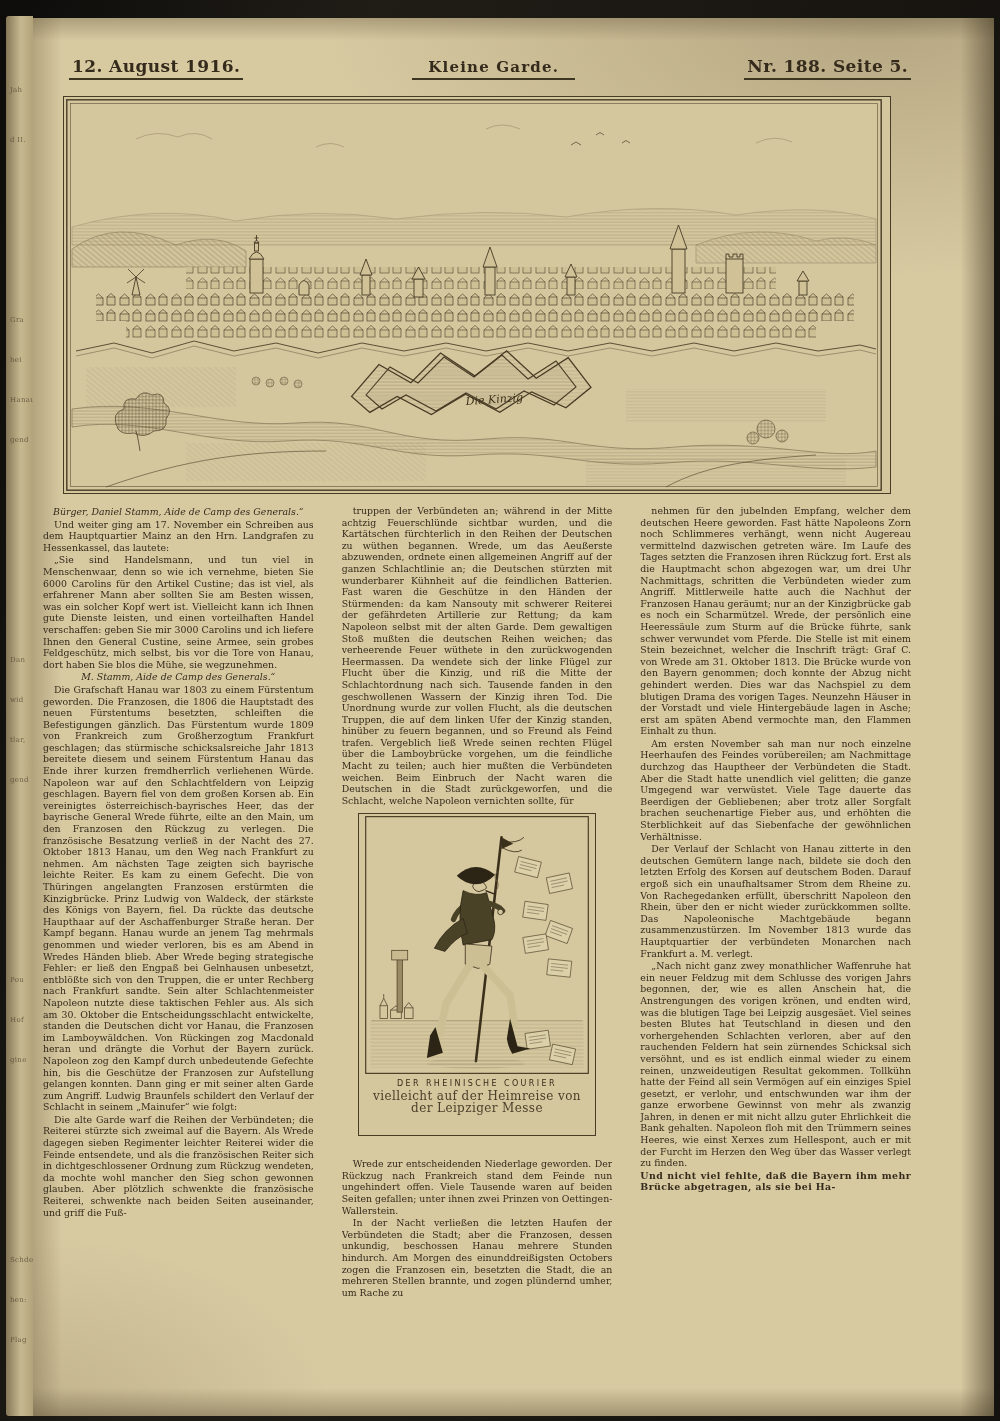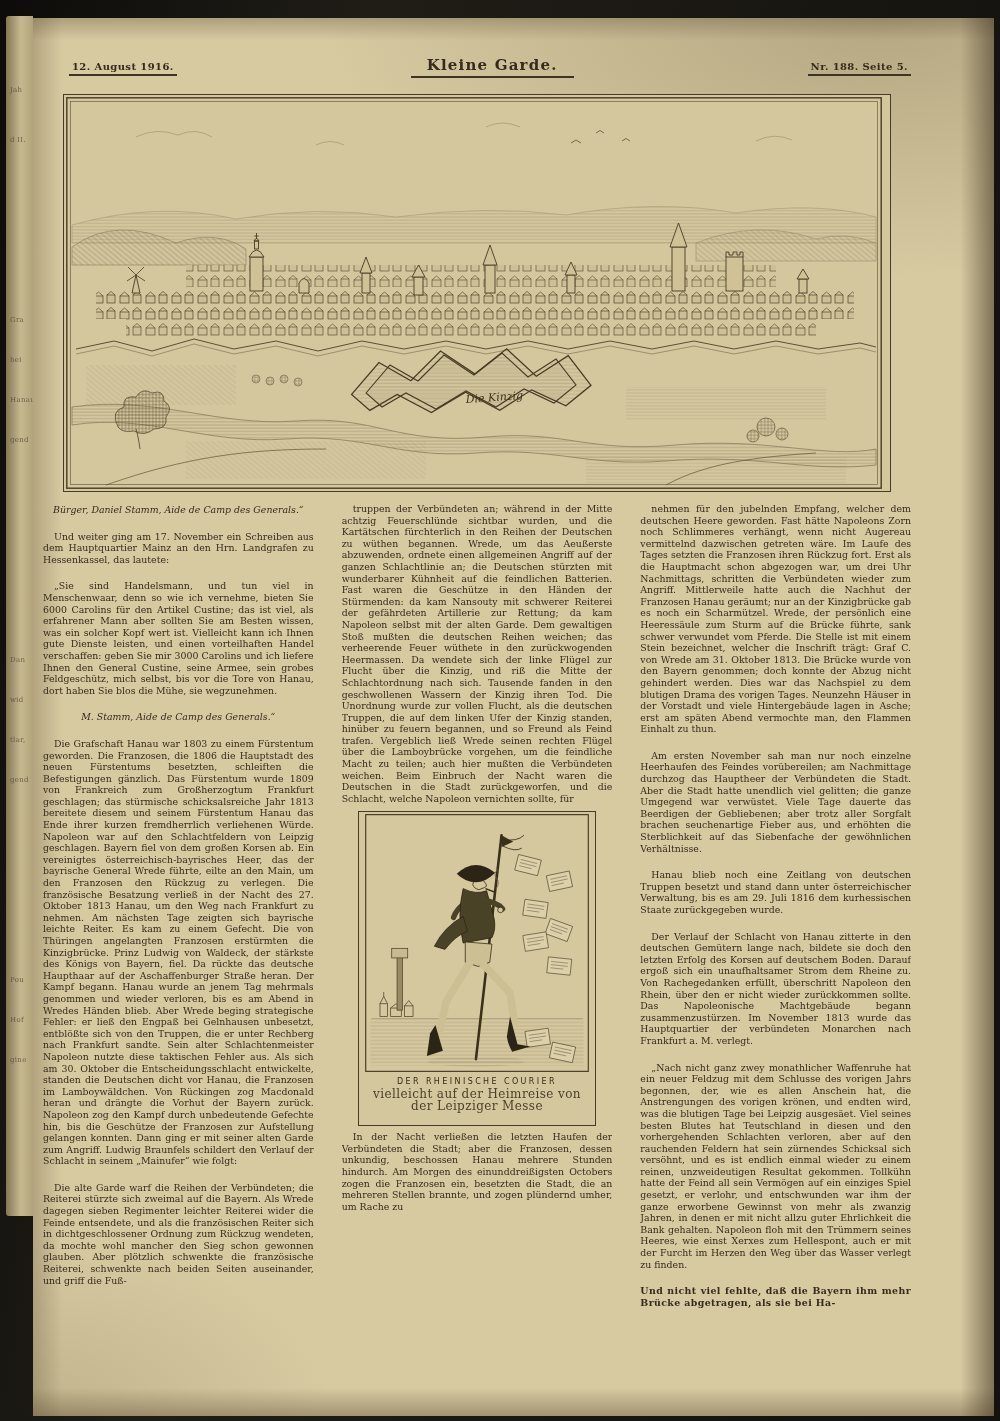--- a/index.html
+++ b/index.html
@@ -1,43 +1,43 @@
 <!DOCTYPE html>
 <html><head>
 <meta charset="utf-8">
 <style>
   html,body{margin:0;padding:0;}
   body{width:1000px;height:1421px;overflow:hidden;background:#15130f;font-family:"DejaVu Serif",serif;}
   .scene{position:relative;width:1000px;height:1421px;background:linear-gradient(100deg,#0d0c0a,#201d17 30%,#14120e 90%);}
-  .under-page{position:absolute;left:6px;top:16px;width:27px;height:1200px;overflow:hidden;
+  .under-page{position:absolute;left:6px;top:16px;width:27px;height:1400px;overflow:hidden;
     background:linear-gradient(90deg,#857756 0%,#c7b98f 55%,#b2a37a 100%);border-radius:3px 0 0 3px;}
   .under-page .frag{position:absolute;left:4px;font-size:7px;color:#564b36;white-space:nowrap;letter-spacing:.3px;opacity:.8;}
   .page{position:absolute;left:33px;top:18px;width:961px;height:1398px;color:#352b1c;
     background:
       radial-gradient(900px 420px at 88% 0%, rgba(94,79,52,.28), transparent 62%),
       radial-gradient(500px 300px at 0% 100%, rgba(94,79,52,.18), transparent 60%),
       linear-gradient(90deg, rgba(96,80,52,.30), rgba(0,0,0,0) 3%, rgba(0,0,0,0) 96.5%, rgba(56,45,28,.55)),
       linear-gradient(rgba(84,70,45,.32), rgba(0,0,0,0) 1.6%, rgba(0,0,0,0) 98%, rgba(84,70,45,.4)),
       #d7c9a0;}
   .content{position:absolute;left:10px;top:0;width:868px;}
   .masthead{display:flex;justify-content:space-between;align-items:baseline;margin-top:38px;}
-  .mh{font-weight:bold;font-size:10px;letter-spacing:.4px;border-bottom:2px solid #3e3422;padding:0 3px 2px;}
+  .mh{font-weight:bold;font-size:17px;letter-spacing:.4px;border-bottom:2px solid #3e3422;padding:0 3px 2px;}
   .mh-date{margin-left:26px;}
   .mh-title{font-size:15px;letter-spacing:1.2px;padding:0 16px 2px;}
   figure{margin:0;}
   .panorama{margin:16px 0 0 20px;width:822px;border:1.2px solid #473c26;padding:2px;background:#d5c79d;}
   .panorama svg{display:block;}
   .pan-caption{text-align:center;font-weight:bold;font-size:12.5px;letter-spacing:.6px;margin-top:7px;}
   .columns{display:flex;gap:28px;margin-top:11px;}
   .col{width:278px;height:852px;overflow:hidden;font-size:9.4px;line-height:11.6px;text-align:justify;}
   .col p{margin:0;text-indent:11px;}
-  .col p + p{margin-top:15px;}
+  .col p + p{margin-top:1px;}
   p.sig{text-align:center;text-indent:0;font-style:italic;margin:1px 0;}
   p.emph{font-weight:bold;letter-spacing:.4px;text-indent:0;}
-  .courier{width:232px;margin:7px auto 5px;border:1.1px solid #473c26;background:#d5c79d;padding:2px 2px 13px;}
+  .courier{width:232px;margin:7px auto 22px;border:1.1px solid #473c26;background:#d5c79d;padding:2px 2px 21px;}
   .courier svg{display:block;margin:0 auto;}
   .cap1{text-align:center;font-size:8px;letter-spacing:2.4px;margin-top:4px;color:#352b18;font-family:"DejaVu Sans",sans-serif;}
   .cap2{text-align:center;font-size:12px;letter-spacing:.4px;margin-top:1px;color:#4a3f2a;}
 </style>
 </head>
 <body>
 
 <div class="scene">
 
   <div class="under-page">
@@ -251,27 +251,27 @@
                 <path d="M98 140 L76 176 L70 204" stroke="#cdbf94" stroke-width="7" fill="none" stroke-linecap="round"></path>
                 <path d="M136 190 l7 26 12 2 -17 5 q-4 -7 -5 -14 z" fill="#2c2414"></path>
                 <path d="M66 198 l7 24 -15 5 3 -21 z" fill="#2c2414"></path>
                 <ellipse cx="104" cy="232" rx="46" ry="5" fill="url(#ch)" opacity="0.5"></ellipse>
               </g>
             </svg>
             <div class="cap1">DER RHEINISCHE COURIER</div>
             <div class="cap2">vielleicht auf der Heimreise von der Leipziger Messe</div>
           </figure>
 
+          <p>Wrede zur entscheidenden Niederlage geworden. Der Rückzug nach Frankreich stand dem Feinde nun ungehindert offen. Viele Tausende waren auf beiden Seiten gefallen; unter ihnen zwei Prinzen von Oettingen-Wallerstein.</p>
           <p>In der Nacht verließen die letzten Haufen der Verbündeten die Stadt; aber die Franzosen, dessen unkundig, beschossen Hanau mehrere Stunden hindurch. Am Morgen des einunddreißigsten Octobers zogen die Franzosen ein, besetzten die Stadt, die an mehreren Stellen brannte, und zogen plündernd umher, um Rache zu</p>
         </div>
 
         <div class="col">
           <p>nehmen für den jubelnden Empfang, welcher dem deutschen Heere geworden. Fast hätte Napoleons Zorn noch Schlimmeres verhängt, wenn nicht Augereau vermittelnd dazwischen getreten wäre. Im Laufe des Tages setzten die Franzosen ihren Rückzug fort. Erst als die Hauptmacht schon abgezogen war, um drei Uhr Nachmittags, schritten die Verbündeten wieder zum Angriff. Mittlerweile hatte auch die Nachhut der Franzosen Hanau geräumt; nur an der Kinzigbrücke gab es noch ein Scharmützel. Wrede, der persönlich eine Heeressäule zum Sturm auf die Brücke führte, sank schwer verwundet vom Pferde. Die Stelle ist mit einem Stein bezeichnet, welcher die Inschrift trägt: Graf C. von Wrede am 31. Oktober 1813. Die Brücke wurde von den Bayern genommen; doch konnte der Abzug nicht gehindert werden. Dies war das Nachspiel zu dem blutigen Drama des vorigen Tages. Neunzehn Häuser in der Vorstadt und viele Hintergebäude lagen in Asche; erst am späten Abend vermochte man, den Flammen Einhalt zu thun.</p>
           <p>Am ersten November sah man nur noch einzelne Heerhaufen des Feindes vorübereilen; am Nachmittage durchzog das Hauptheer der Verbündeten die Stadt. Aber die Stadt hatte unendlich viel gelitten; die ganze Umgegend war verwüstet. Viele Tage dauerte das Beerdigen der Gebliebenen; aber trotz aller Sorgfalt brachen seuchenartige Fieber aus, und erhöhten die Sterblichkeit auf das Siebenfache der gewöhnlichen Verhältnisse.</p>
-          <p>Hanau blieb noch eine Zeitlang von deutschen Truppen besetzt und stand dann unter österreichischer Verwaltung, bis es am 29. Juli 1816 dem kurhessischen Staate zurückgegeben wurde.</p>
           <p>Der Verlauf der Schlacht von Hanau zitterte in den deutschen Gemütern lange nach, bildete sie doch den letzten Erfolg des Korsen auf deutschem Boden. Darauf ergoß sich ein unaufhaltsamer Strom dem Rheine zu. Von Rachegedanken erfüllt, überschritt Napoleon den Rhein, über den er nicht wieder zurückkommen sollte. Das Napoleonische Machtgebäude begann zusammenzustürzen. Im November 1813 wurde das Hauptquartier der verbündeten Monarchen nach Frankfurt a. M. verlegt.</p>
           <p>„Nach nicht ganz zwey monathlicher Waffenruhe hat ein neuer Feldzug mit dem Schlusse des vorigen Jahrs begonnen, der, wie es allen Anschein hat, die Anstrengungen des vorigen krönen, und endten wird, was die blutigen Tage bei Leipzig ausgesäet. Viel seines besten Blutes hat Teutschland in diesen und den vorhergehenden Schlachten verloren, aber auf den rauchenden Feldern hat sein zürnendes Schicksal sich versöhnt, und es ist endlich einmal wieder zu einem reinen, unzweideutigen Resultat gekommen. Tollkühn hatte der Feind all sein Vermögen auf ein einziges Spiel gesetzt, er verlohr, und entschwunden war ihm der ganze erworbene Gewinnst von mehr als zwanzig Jahren, in denen er mit nicht allzu guter Ehrlichkeit die Bank gehalten. Napoleon floh mit den Trümmern seines Heeres, wie einst Xerxes zum Hellespont, auch er mit der Furcht im Herzen den Weg über das Wasser verlegt zu finden.</p>
           <p class="emph">Und nicht viel fehlte, daß die Bayern ihm mehr Brücke abgetragen, als sie bei Ha-</p>
         </div>
 
       </div>
     </div>
   </div>
 </div>
 

